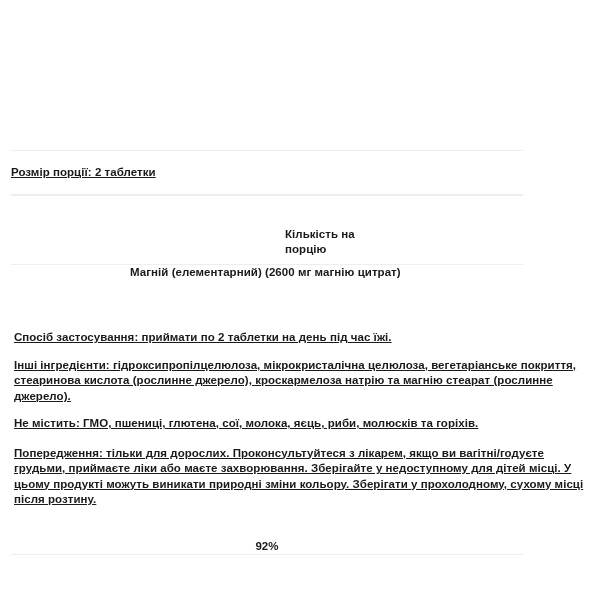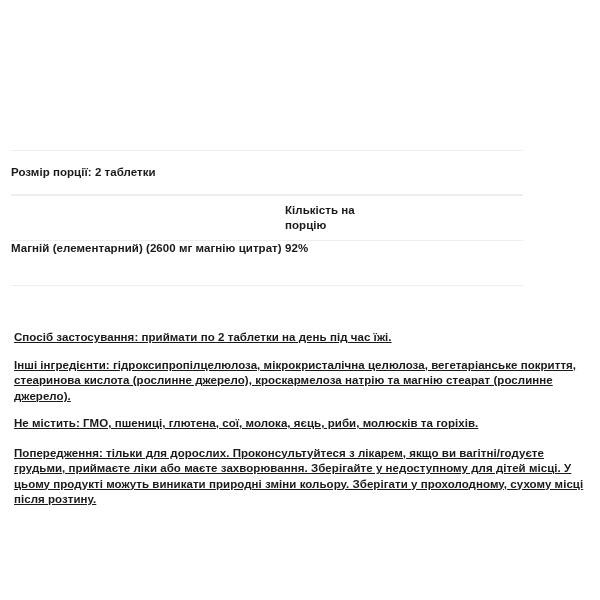--- a/index.html
+++ b/index.html
@@ -48,43 +48,47 @@
   .fact-row .cell-name {
     font-size: 11.5px;
     font-weight: bold;
     line-height: 15px;
     color: #1a1a1a;
     letter-spacing: 0.05px;
   }
 
   .serving-row {
     min-height: 43px;
+    text-decoration: underline;
   }
 
   
   .tcol-1 { width: 274px; flex: 0 0 274px; }
   .tcol-2 { width: 110px; flex: 0 0 110px; }
   .tcol-3 { flex: 1 1 auto; }
 
   .theader {
     display: flex;
     align-items: center;
     min-height: 44px;
+    margin-top: 24px;
   }
   .theader .hcell {
     font-size: 11.5px;
     font-weight: bold;
     color: #1a1a1a;
     line-height: 15px;
     letter-spacing: 0.05px;
   }
 
   .trow {
     display: flex;
+    align-items: center;
     min-height: 44px;
+    flex-direction: column;
   }
   .trow .dcell {
     font-size: 11.5px;
     font-weight: bold;
     color: #1a1a1a;
     line-height: 15px;
     letter-spacing: 0.05px;
   }
 
   

